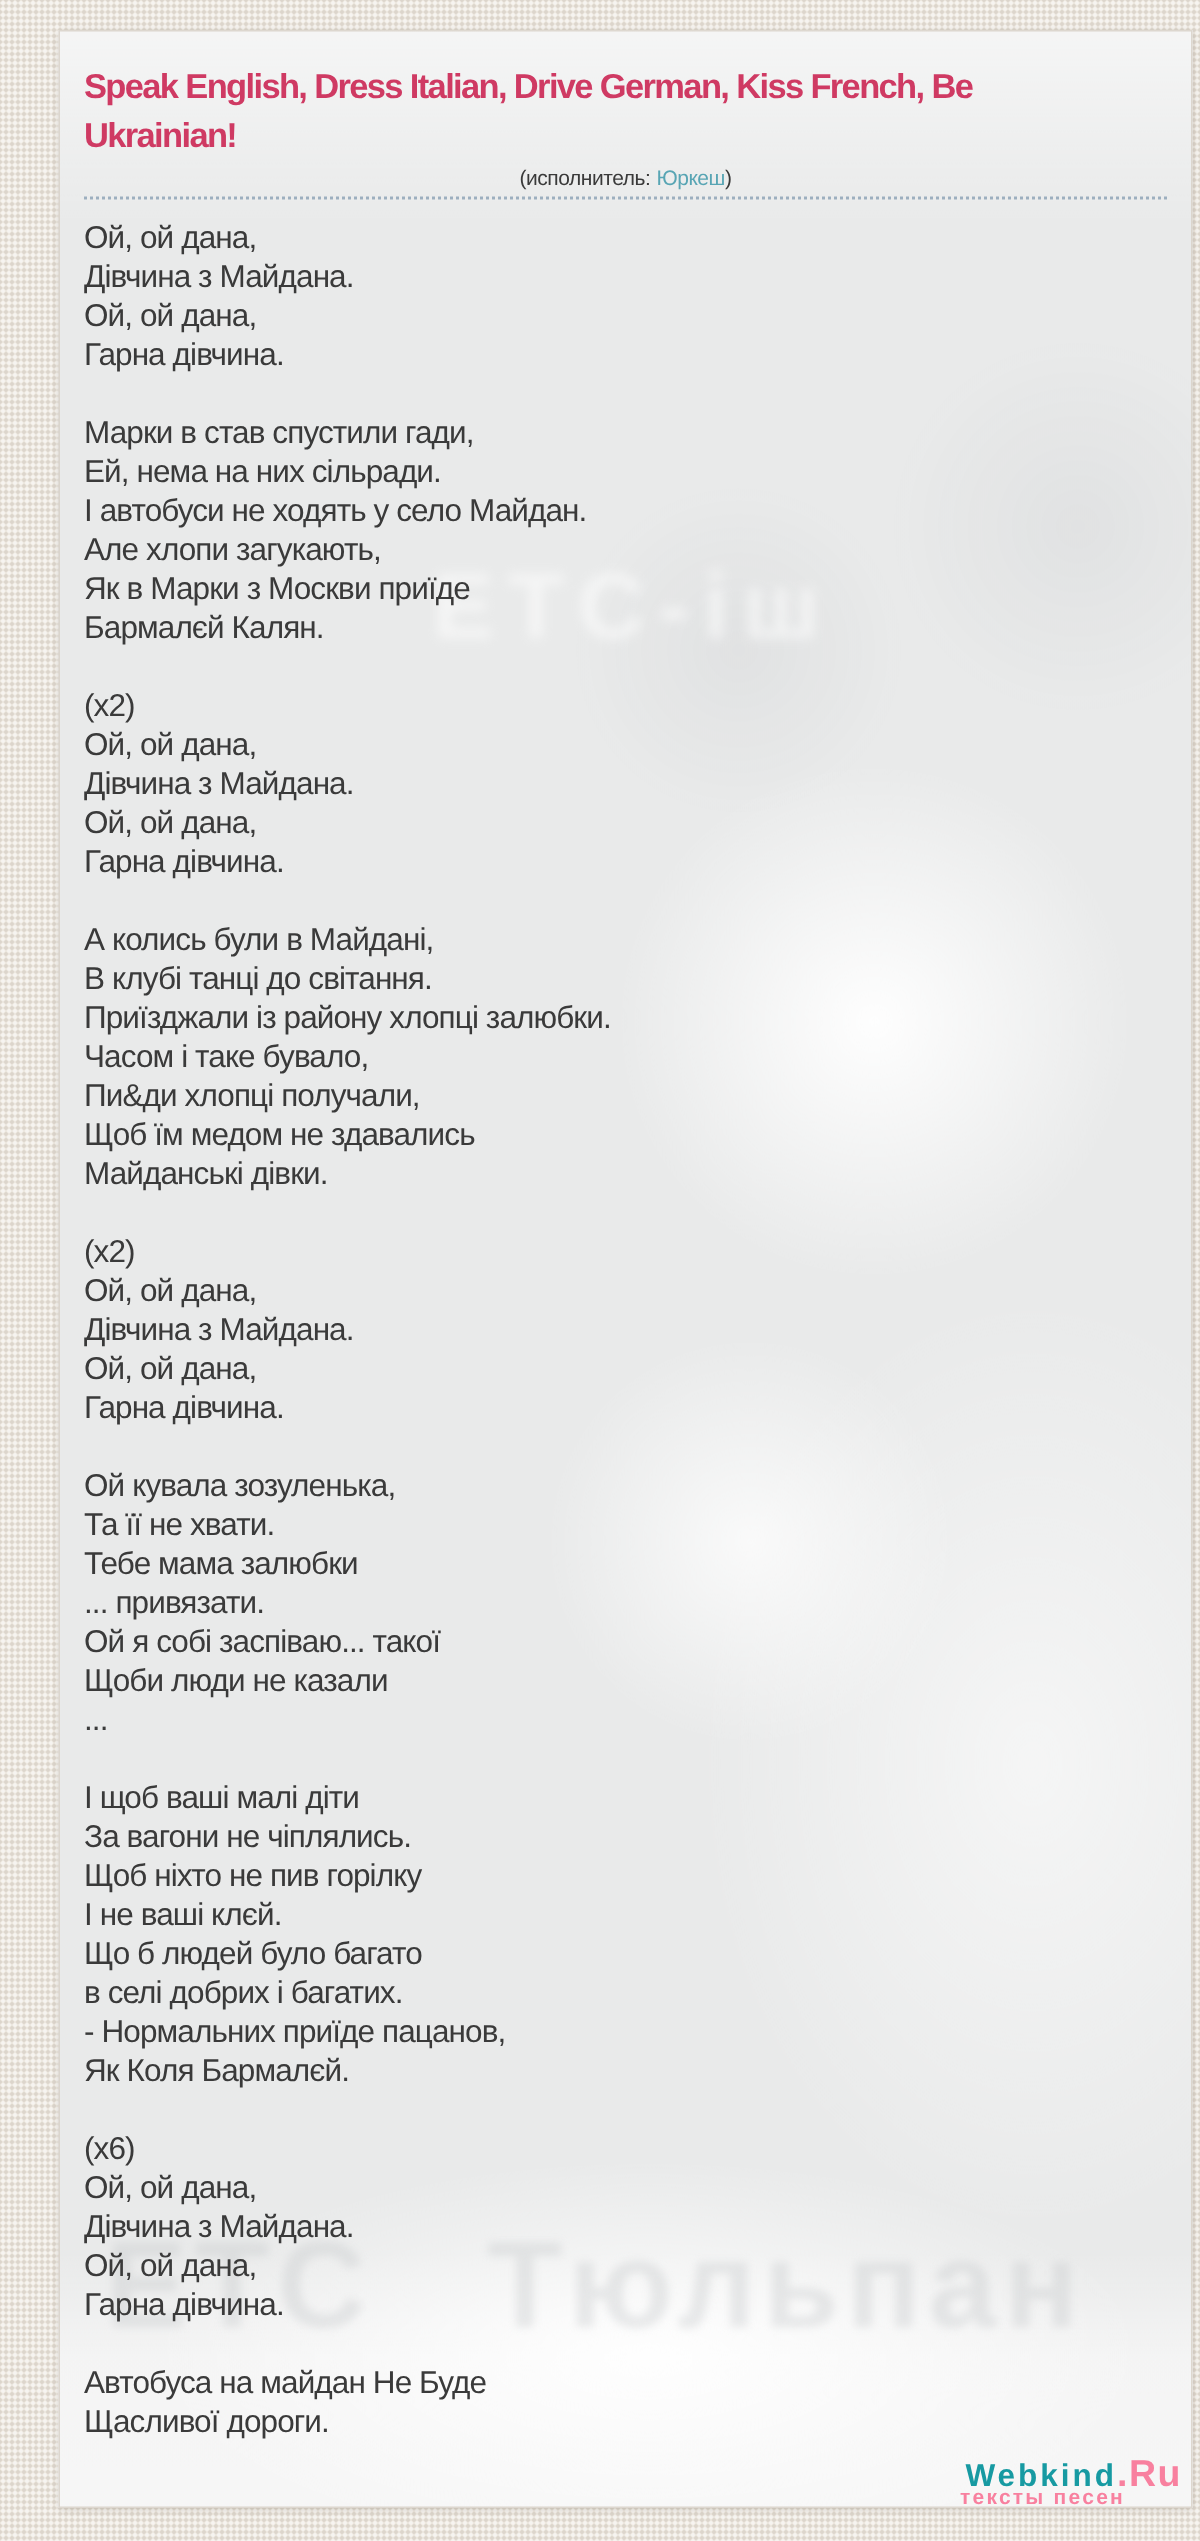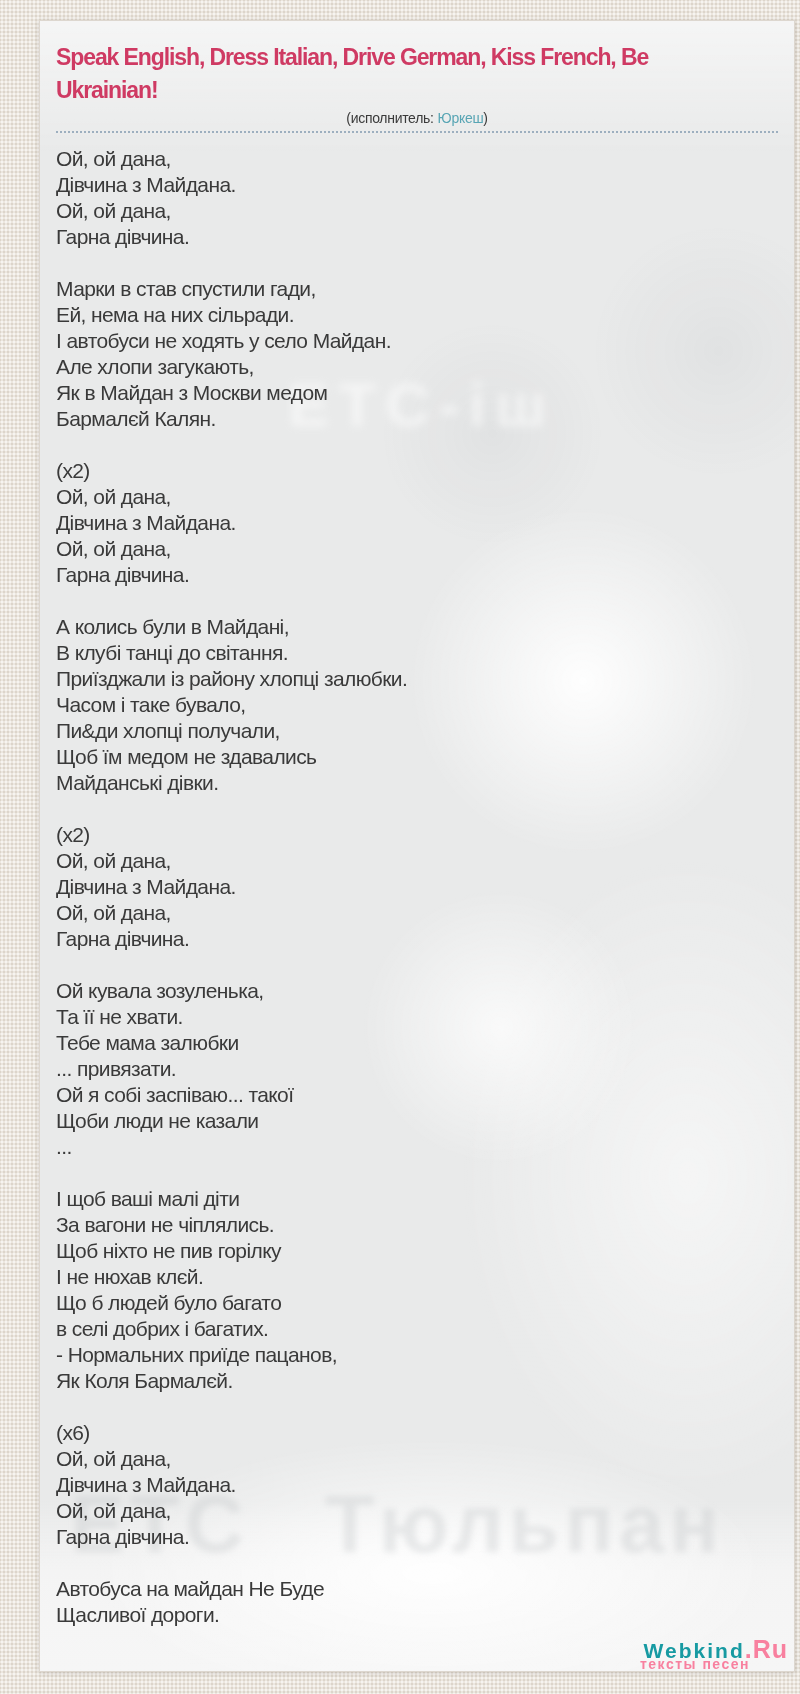--- a/index.html
+++ b/index.html
@@ -114,21 +114,21 @@
     <div class="lyrics">
         <div class="lyric-line">Ой, ой дана,</div>
         <div class="lyric-line">Дівчина з Майдана.</div>
         <div class="lyric-line">Ой, ой дана,</div>
         <div class="lyric-line">Гарна дівчина.</div>
         <div class="lyric-line">&nbsp;</div>
         <div class="lyric-line">Марки в став спустили гади,</div>
         <div class="lyric-line">Ей, нема на них сільради.</div>
         <div class="lyric-line">І автобуси не ходять у село Майдан.</div>
         <div class="lyric-line">Але хлопи загукають,</div>
-        <div class="lyric-line">Як в Майдан з Москви медом</div>
+        <div class="lyric-line">Як в Марки з Москви приїде</div>
         <div class="lyric-line">Бармалєй Калян.</div>
         <div class="lyric-line">&nbsp;</div>
         <div class="lyric-line">(x2)</div>
         <div class="lyric-line">Ой, ой дана,</div>
         <div class="lyric-line">Дівчина з Майдана.</div>
         <div class="lyric-line">Ой, ой дана,</div>
         <div class="lyric-line">Гарна дівчина.</div>
         <div class="lyric-line">&nbsp;</div>
         <div class="lyric-line">А колись були в Майдані,</div>
         <div class="lyric-line">В клубі танці до світання.</div>
@@ -148,21 +148,21 @@
         <div class="lyric-line">Та її не хвати.</div>
         <div class="lyric-line">Тебе мама залюбки</div>
         <div class="lyric-line">... привязати.</div>
         <div class="lyric-line">Ой я собі заспіваю... такої</div>
         <div class="lyric-line">Щоби люди не казали</div>
         <div class="lyric-line">...</div>
         <div class="lyric-line">&nbsp;</div>
         <div class="lyric-line">І щоб ваші малі діти</div>
         <div class="lyric-line">За вагони не чіплялись.</div>
         <div class="lyric-line">Щоб ніхто не пив горілку</div>
-        <div class="lyric-line">І не нюхав клєй.</div>
+        <div class="lyric-line">І не ваші клєй.</div>
         <div class="lyric-line">Що б людей було багато</div>
         <div class="lyric-line">в селі добрих і багатих.</div>
         <div class="lyric-line">- Нормальних приїде пацанов,</div>
         <div class="lyric-line">Як Коля Бармалєй.</div>
         <div class="lyric-line">&nbsp;</div>
         <div class="lyric-line">(x6)</div>
         <div class="lyric-line">Ой, ой дана,</div>
         <div class="lyric-line">Дівчина з Майдана.</div>
         <div class="lyric-line">Ой, ой дана,</div>
         <div class="lyric-line">Гарна дівчина.</div>

